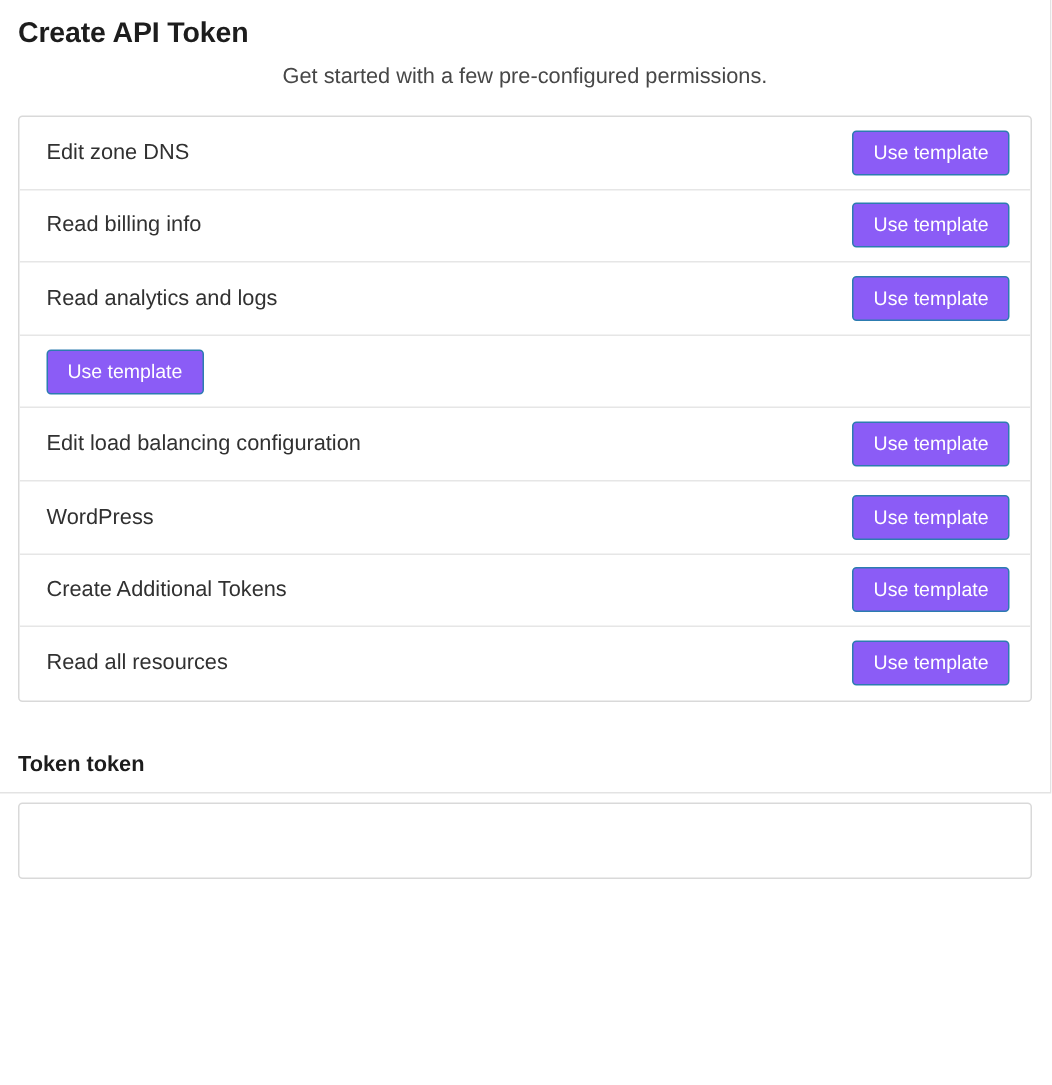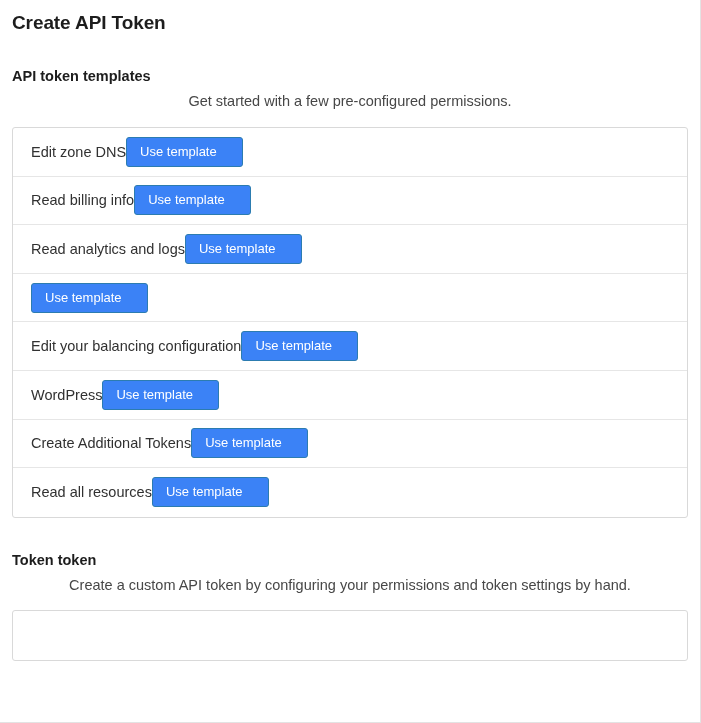--- a/index.html
+++ b/index.html
@@ -10,21 +10,21 @@
   body {
     width: 701px;
     height: 723px;
     font-family: "Liberation Sans", sans-serif;
     color: #313131;
     overflow: hidden;
   }
   .page {
     box-sizing: border-box;
     width: 701px;
-    height: 723px;
+    height: 529px;
     background: #ffffff;
     border-right: 1px solid #e3e3e3;
     padding: 0 12px 0 12px;
     position: relative;
   }
   .page-title {
     font-size: 19px;
     font-weight: bold;
     color: #1d1d1d;
     margin: 0;
@@ -52,40 +52,42 @@
   .card {
     margin-top: 18px;
     border: 1px solid #d9d9d9;
     border-radius: 3px;
     background: #ffffff;
     overflow: hidden;
   }
   .row {
     display: flex;
     align-items: center;
+    justify-content: space-between;
     height: 48.6px;
     padding: 0 14px 0 18px;
     box-sizing: border-box;
     border-bottom: 1px solid #e6e6e6;
+    gap: 14px;
   }
   .row:last-child {
     border-bottom: none;
   }
   .row-label {
     font-size: 14.5px;
     color: #313131;
   }
   .btn {
     font-family: "Liberation Sans", sans-serif;
     font-size: 13px;
     color: #ffffff;
-    background: #3b82f6;
+    background: #8b5cf6;
     border: 1px solid #2c7cb0;
     border-radius: 3px;
-    padding: 7px 25px 8px 13px;
+    padding: 7px 13px 8px 13px;
     cursor: pointer;
     line-height: 1;
     white-space: nowrap;
   }
   .custom-card {
     margin-top: 17px;
   }
   .custom-row {
     height: 49px;
     padding-right: 12px;
@@ -99,21 +101,20 @@
     background: #e3e3e3;
   }
 </style>
 </head>
 <body>
 
 <div class="page">
 
   <h1 class="page-title">Create API Token</h1>
 
-  <h2 class="section-title">API token templates</h2>
   <p class="section-desc">Get started with a few pre-configured permissions.</p>
 
   <div class="card">
 
     <div class="row">
       <span class="row-label">Edit zone DNS</span>
       <button class="btn">Use template</button>
     </div>
 
     <div class="row">
@@ -124,21 +125,21 @@
     <div class="row">
       <span class="row-label">Read analytics and logs</span>
       <button class="btn">Use template</button>
     </div>
 
     <div class="row">
       <button class="btn">Use template</button>
     </div>
 
     <div class="row">
-      <span class="row-label">Edit your balancing configuration</span>
+      <span class="row-label">Edit load balancing configuration</span>
       <button class="btn">Use template</button>
     </div>
 
     <div class="row">
       <span class="row-label">WordPress</span>
       <button class="btn">Use template</button>
     </div>
 
     <div class="row">
       <span class="row-label">Create Additional Tokens</span>
@@ -146,21 +147,20 @@
     </div>
 
     <div class="row">
       <span class="row-label">Read all resources</span>
       <button class="btn">Use template</button>
     </div>
 
   </div>
 
   <h2 class="section-title">Token token</h2>
-  <p class="section-desc">Create a custom API token by configuring your permissions and token settings by hand.</p>
 
   <div class="card custom-card">
     <div class="row custom-row">
     </div>
   </div>
 
   <div class="bottom-rule"></div>
 
 </div>
 

